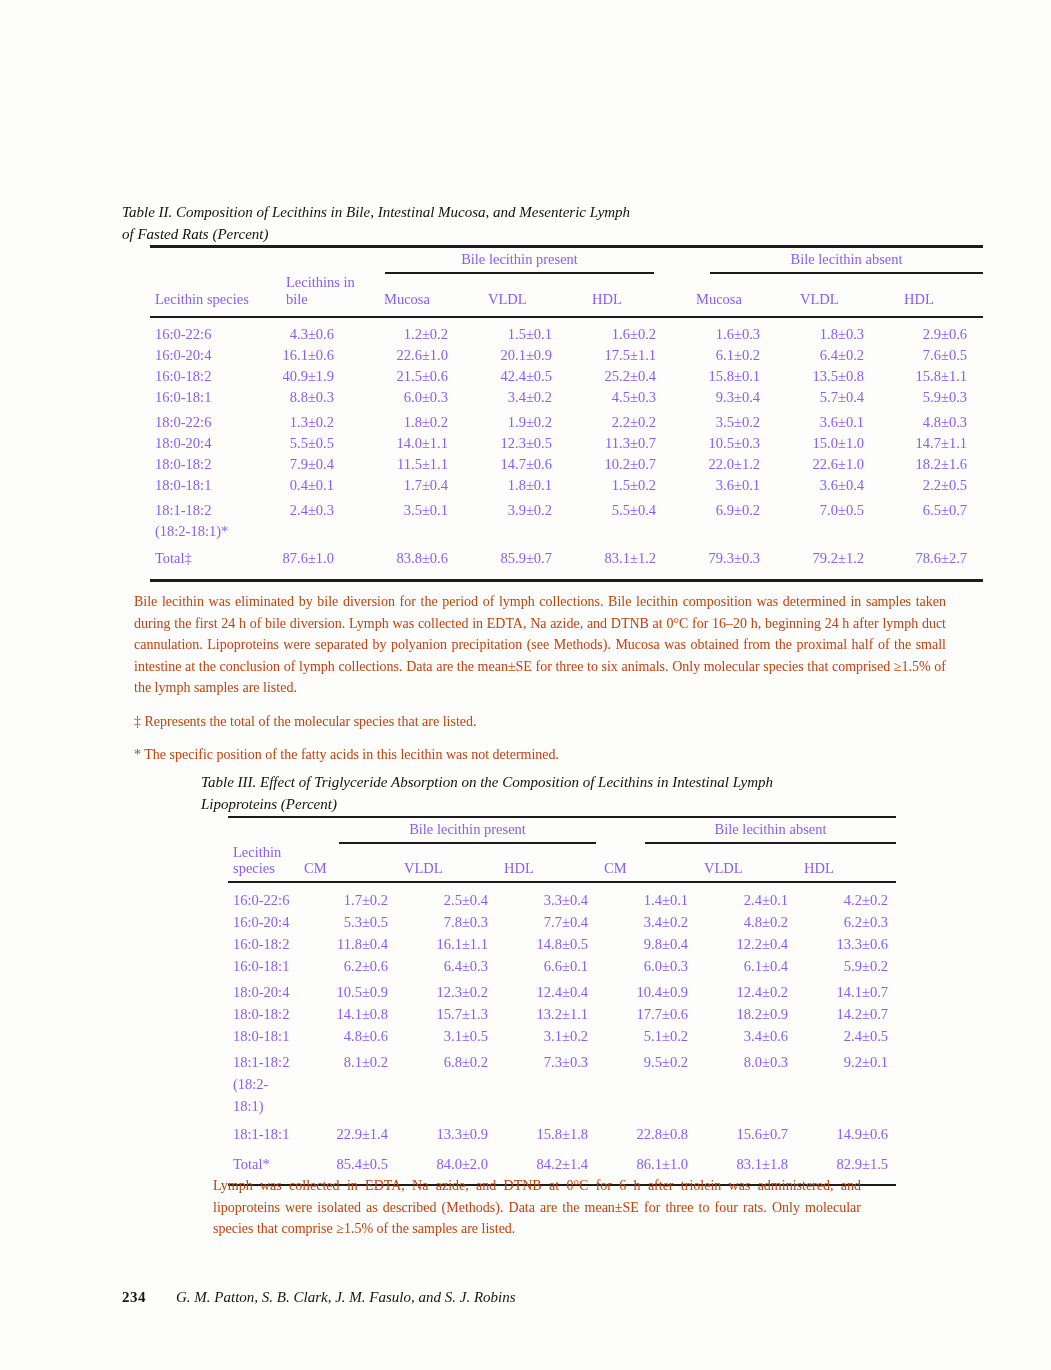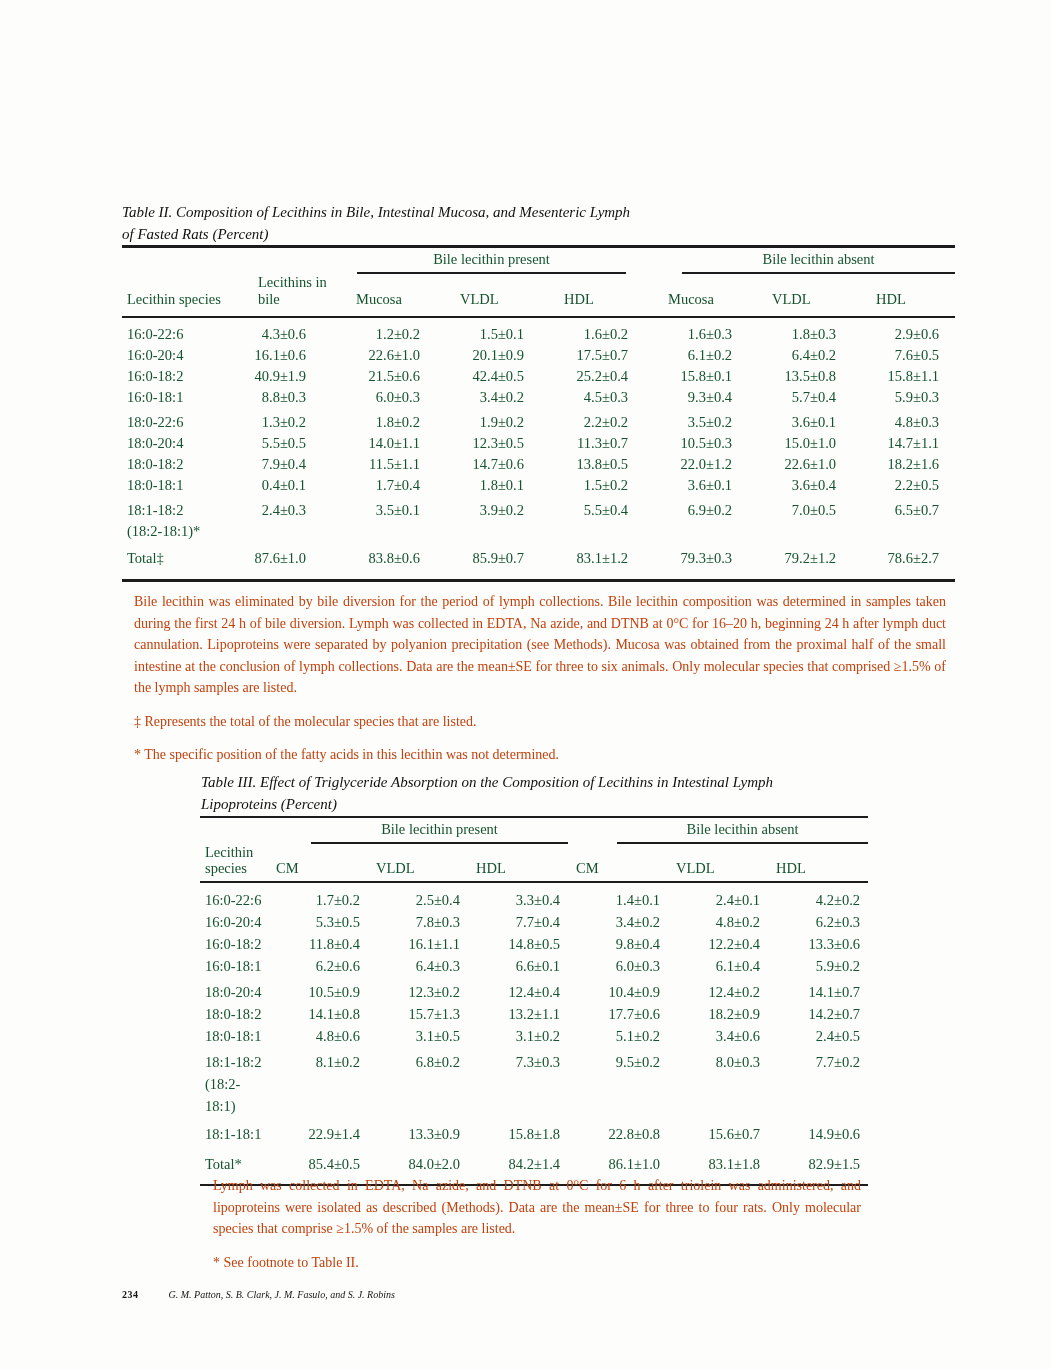--- a/index.html
+++ b/index.html
@@ -11,21 +11,22 @@
   }
   .tbl-title {
     position:absolute; margin:0; font-style:italic;
     font-size:15px; line-height:22px; color:#101010;
   }
   #t2-title { left:122px; top:201px; width:720px; }
   #t3-title { left:201px; top:771px; width:690px; }
 
   table {
     position:absolute; border-collapse:collapse; table-layout:fixed;
-    color:#14532d;
+    color:#8b5cf6;
+    margin-left:28px;
   }
   #t2 { left:122px; top:245px; width:833px;
         border-top:3px solid #1c1c1c; border-bottom:3px solid #1c1c1c; }
   #t3 { left:200px; top:816px; width:668px;
         border-top:2px solid #1c1c1c; border-bottom:2px solid #1c1c1c; }
 
   th, td { font-weight:normal; padding:0; text-align:left; vertical-align:top; font-size:14.5px; }
 
   .sprow th { padding-top:2px; vertical-align:top; }
   .span-inner {
@@ -61,21 +62,21 @@
   #t3 .g1 tr:first-child td, #t3 .g2 tr:first-child td { padding-top:4px; }
   #t3 .g3 tr:first-child td { padding-top:6px; }
   #t3 .g4 tr:first-child td { padding-top:8px; padding-bottom:9px; }
 
   .fns { position:absolute; }
   #t2-fns { left:122px; top:579px; width:836px; }
   #t3-fns { left:201px; top:1163px; width:672px; }
   .fns p { margin:12px; font-size:14px; line-height:21.5px; text-align:justify; color:#c2410c; }
   .fns p.fn-mark { text-align:left; }
 
-  #footer { position:absolute; left:122px; top:1289px; font-size:10px; white-space:nowrap; }
+  #footer { position:absolute; left:122px; top:1289px; font-size:15px; white-space:nowrap; }
   #footer .pg { font-weight:bold; letter-spacing:0.5px; }
   #footer .authors { font-style:italic; margin-left:30px; }
 </style>
 </head>
 <body>
 
 <p class="tbl-title" id="t2-title"><span>Table II. Composition of Lecithins in Bile, Intestinal Mucosa, and Mesenteric Lymph</span><br><span>of Fasted Rats (Percent)</span></p>
 
 <table id="t2">
   <colgroup>
@@ -118,21 +119,21 @@
         <td class="num">1.6±0.2</td>
         <td class="num">1.6±0.3</td>
         <td class="num">1.8±0.3</td>
         <td class="num">2.9±0.6</td>
       </tr>
       <tr>
         <td class="sp">16:0-20:4</td>
         <td class="num">16.1±0.6</td>
         <td class="num">22.6±1.0</td>
         <td class="num">20.1±0.9</td>
-        <td class="num">17.5±0.7</td>
+        <td class="num">17.5±1.1</td>
         <td class="num">6.1±0.2</td>
         <td class="num">6.4±0.2</td>
         <td class="num">7.6±0.5</td>
       </tr>
       <tr>
         <td class="sp">16:0-18:2</td>
         <td class="num">40.9±1.9</td>
         <td class="num">21.5±0.6</td>
         <td class="num">42.4±0.5</td>
         <td class="num">25.2±0.4</td>
@@ -170,21 +171,21 @@
         <td class="num">11.3±0.7</td>
         <td class="num">10.5±0.3</td>
         <td class="num">15.0±1.0</td>
         <td class="num">14.7±1.1</td>
       </tr>
       <tr>
         <td class="sp">18:0-18:2</td>
         <td class="num">7.9±0.4</td>
         <td class="num">11.5±1.1</td>
         <td class="num">14.7±0.6</td>
-        <td class="num">13.8±0.5</td>
+        <td class="num">10.2±0.7</td>
         <td class="num">22.0±1.2</td>
         <td class="num">22.6±1.0</td>
         <td class="num">18.2±1.6</td>
       </tr>
       <tr>
         <td class="sp">18:0-18:1</td>
         <td class="num">0.4±0.1</td>
         <td class="num">1.7±0.4</td>
         <td class="num">1.8±0.1</td>
         <td class="num">1.5±0.2</td>
@@ -327,21 +328,21 @@
     </tbody>
     <tbody class="g2">
       <tr>
         <td class="sp">18:1-18:2
 (18:2-18:1)</td>
         <td class="num">8.1±0.2</td>
         <td class="num">6.8±0.2</td>
         <td class="num">7.3±0.3</td>
         <td class="num">9.5±0.2</td>
         <td class="num">8.0±0.3</td>
-        <td class="num">7.7±0.2</td>
+        <td class="num">9.2±0.1</td>
       </tr>
     </tbody>
     <tbody class="g3">
       <tr>
         <td class="sp">18:1-18:1</td>
         <td class="num">22.9±1.4</td>
         <td class="num">13.3±0.9</td>
         <td class="num">15.8±1.8</td>
         <td class="num">22.8±0.8</td>
         <td class="num">15.6±0.7</td>
@@ -356,18 +357,17 @@
         <td class="num">84.2±1.4</td>
         <td class="num">86.1±1.0</td>
         <td class="num">83.1±1.8</td>
         <td class="num">82.9±1.5</td>
       </tr>
     </tbody>
   </table>
 
 <div class="fns" id="t3-fns">
   <p>Lymph was collected in EDTA, Na azide, and DTNB at 0°C for 6 h after triolein was administered, and lipoproteins were isolated as described (Methods). Data are the mean±SE for three to four rats. Only molecular species that comprise ≥1.5% of the samples are listed.</p>
-  <p class="fn-mark">* See footnote to Table II.</p>
 </div>
 
 <div id="footer">
   <span class="pg">234</span><span class="authors">G. M. Patton, S. B. Clark, J. M. Fasulo, and S. J. Robins</span>
 </div>
 
 </body></html>

